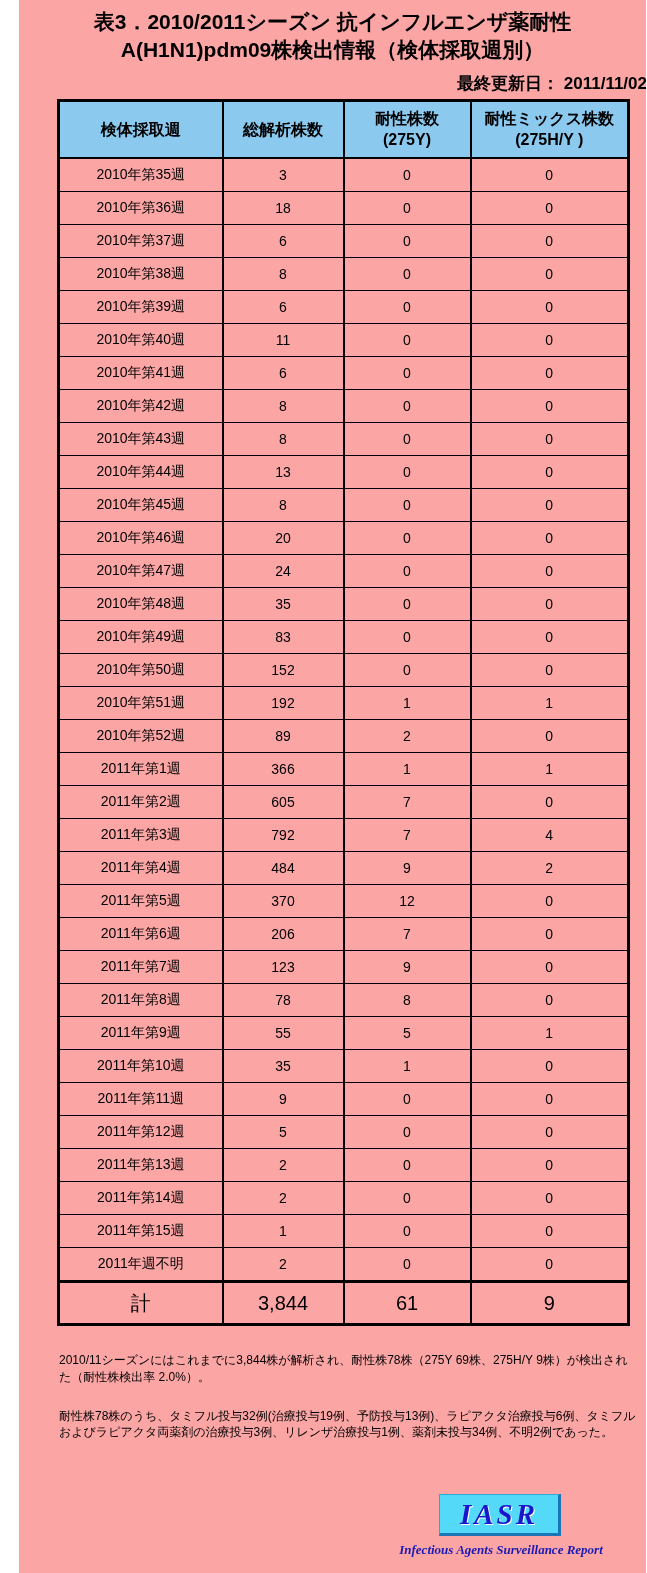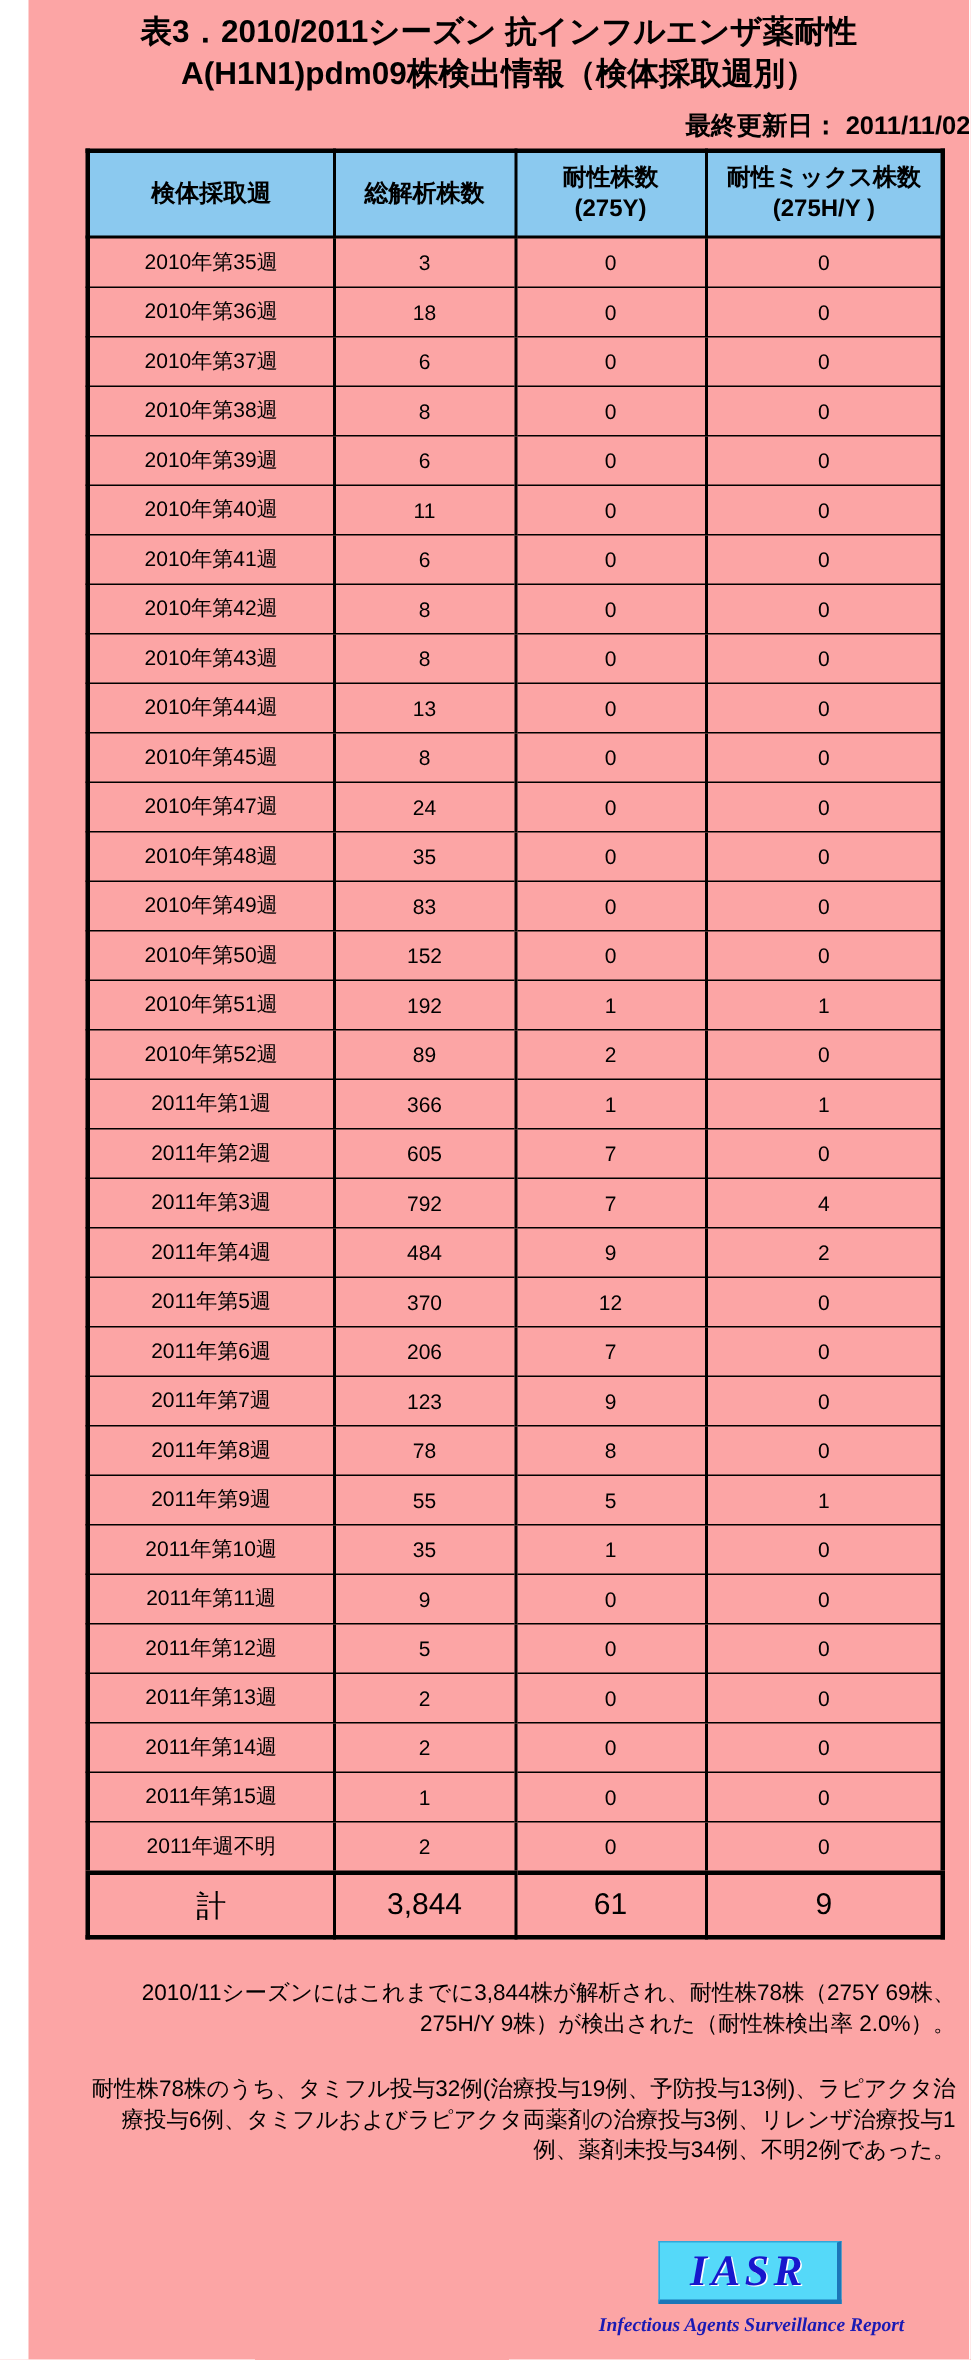--- a/index.html
+++ b/index.html
@@ -67,23 +67,22 @@
     padding: 0 2px;
   }
   table.data-table tr.total td {
     border-top: 3px solid #000;
     font-size: 20px;
     height: 40px;
   }
   .note {
     width: 578px;
     margin: 26px 0 0 40px;
-    font-size: 15px;
+    font-size: 12px;
     line-height: 1.38;
-    text-align: right;
   }
   .note2 {
     margin-top: 22px;
   }
   .logo-box {
     position: absolute;
     left: 420px;
     top: 1494px;
     width: 118px;
     height: 38px;
@@ -210,20 +209,26 @@
           <td>0</td>
           <td>0</td>
         </tr>
         <tr>
           <td>2010年第45週</td>
           <td>8</td>
           <td>0</td>
           <td>0</td>
         </tr>
         <tr>
+          <td>2010年第46週</td>
+          <td>20</td>
+          <td>0</td>
+          <td>0</td>
+        </tr>
+        <tr>
           <td>2010年第47週</td>
           <td>24</td>
           <td>0</td>
           <td>0</td>
         </tr>
         <tr>
           <td>2010年第48週</td>
           <td>35</td>
           <td>0</td>
           <td>0</td>

